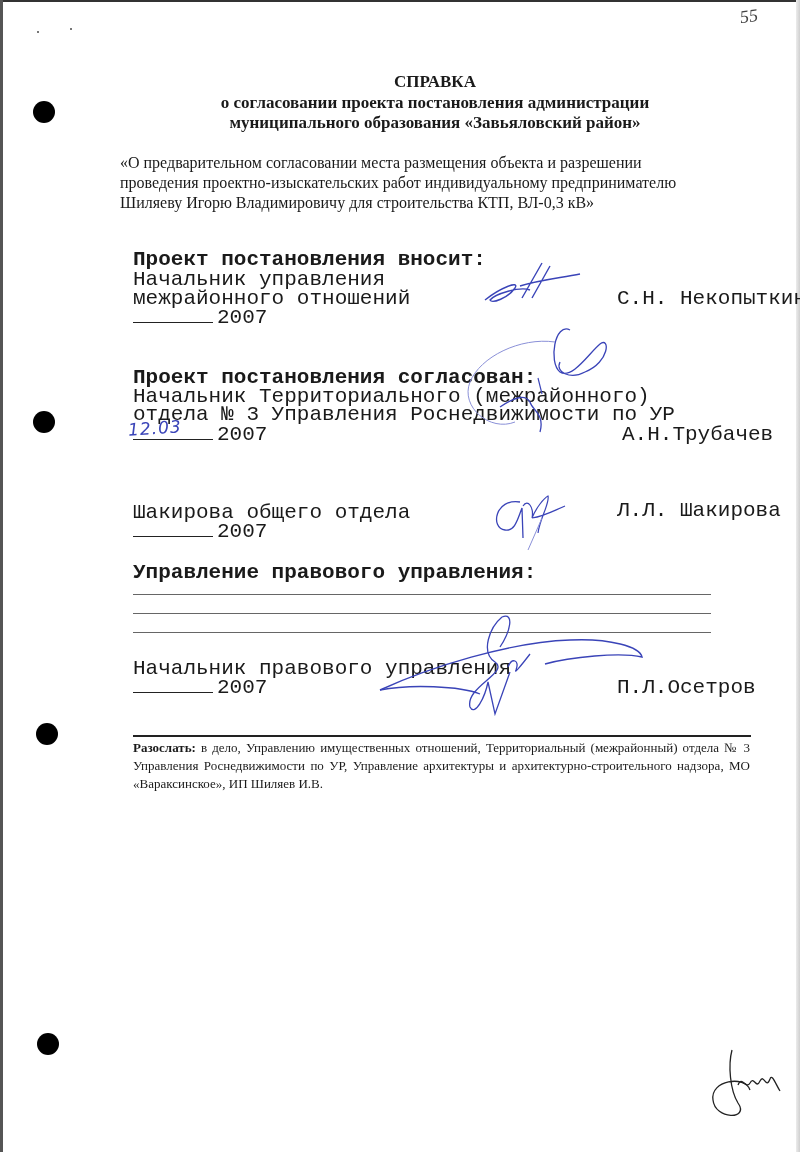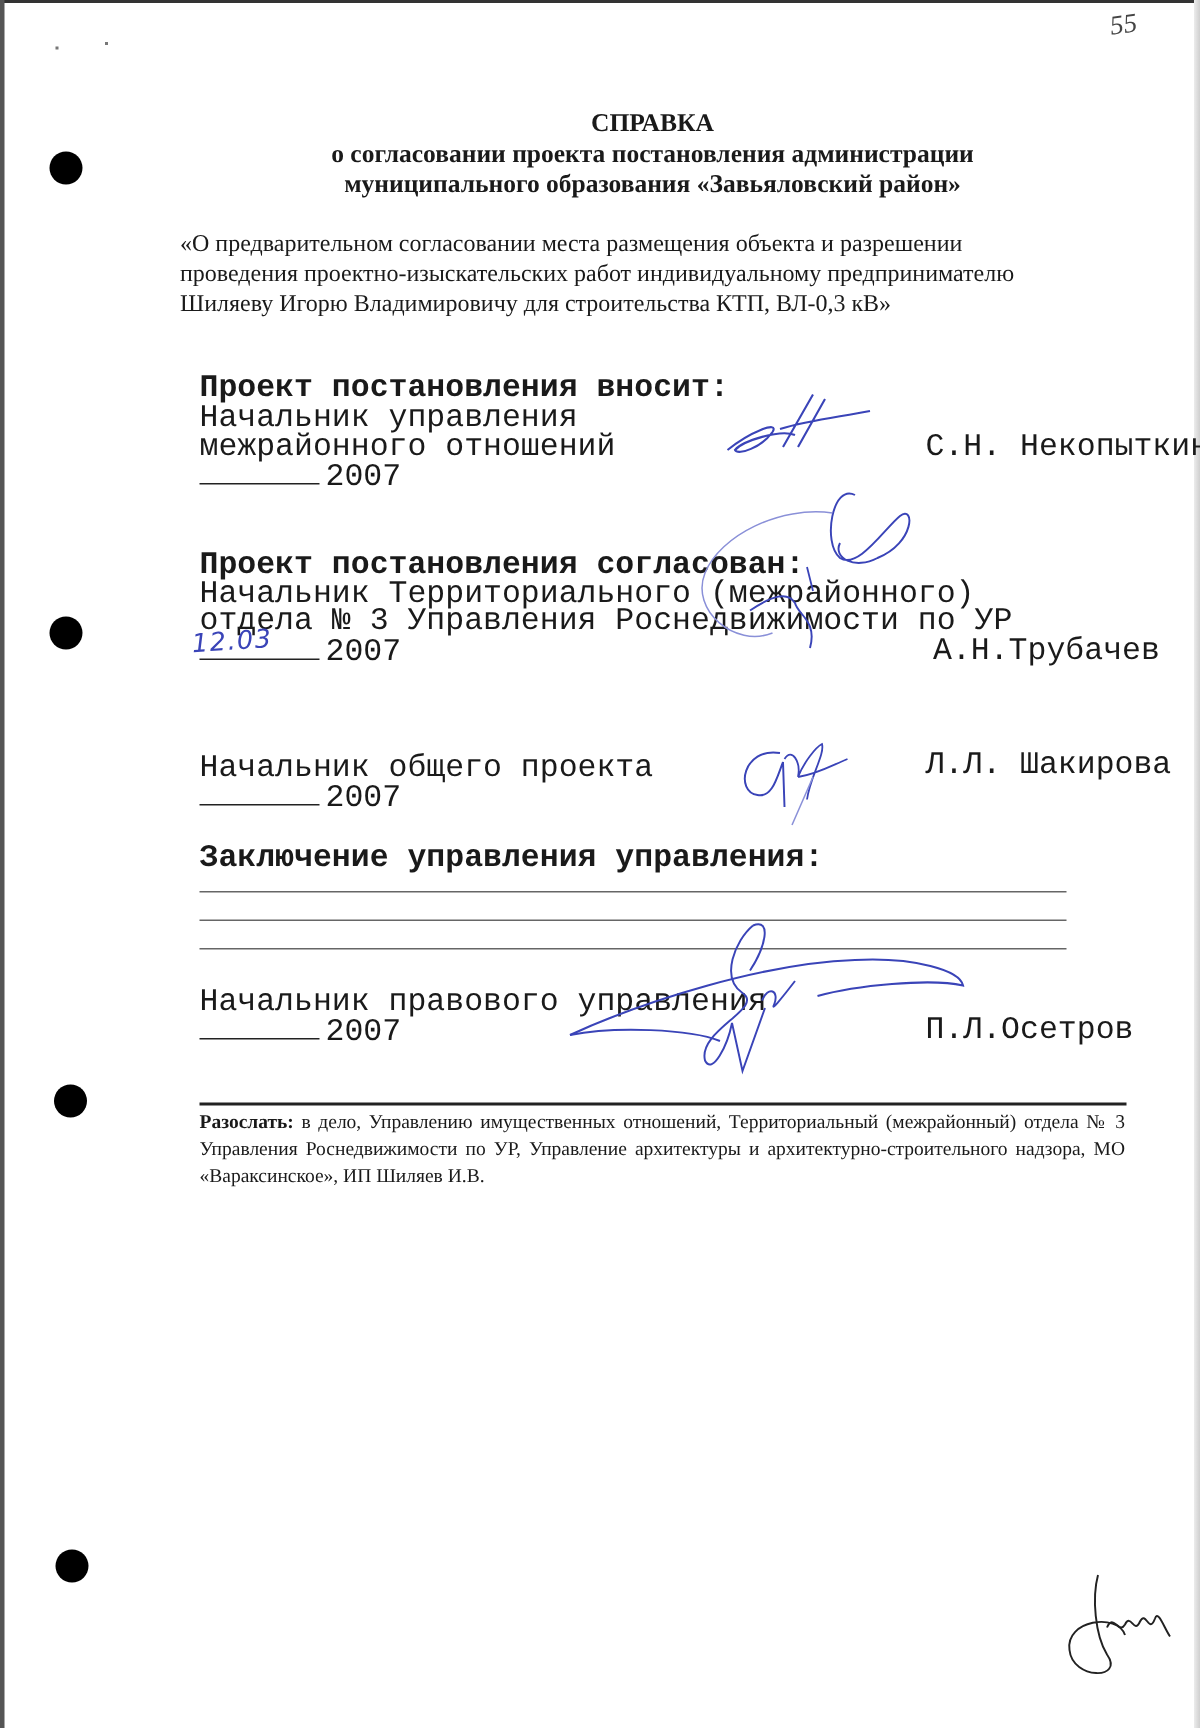--- a/index.html
+++ b/index.html
@@ -69,30 +69,30 @@
 <div class="t body" style="left:133px;top:425px"><span class="blank"></span><span>2007</span></div>
 <div class="handdate">12.03</div>
 <div class="t body" style="left:622px;top:425px">А.Н.Трубачев</div>
 <svg class="sig" style="left:460px;top:322px" width="170" height="125" viewBox="0 0 170 125">
   <path d="M110 8 C 95 0, 88 40, 100 50 C 112 58, 130 30, 140 22 C 150 14, 150 40, 125 50 C 110 58, 95 50, 100 40" fill="none" stroke="#3a44b8" stroke-width="1.3"></path>
   <path d="M95 20 C 60 15, 20 35, 10 60 C 0 85, 30 110, 55 100" fill="none" stroke="#8a90d8" stroke-width="1"></path>
   <path d="M40 85 C 55 75, 65 72, 70 80 C 72 88, 85 92, 80 110" fill="none" stroke="#3a44b8" stroke-width="1.3"></path>
   <path d="M78 56 L 82 72" fill="none" stroke="#3a44b8" stroke-width="1.2"></path>
 </svg>
 
-<div class="t body" style="left:133px;top:503px">Начальник общего проекта</div>
+<div class="t body" style="left:133px;top:503px">Шакирова общего отдела</div>
 <div class="t body" style="left:133px;top:522px"><span class="blank"></span><span>2007</span></div>
 <div class="t body" style="left:617px;top:501px">Л.Л. Шакирова</div>
 <svg class="sig" style="left:490px;top:488px" width="90" height="65" viewBox="0 0 90 65">
   <path d="M30 14 C 5 10, 0 40, 15 42 C 25 44, 28 30, 32 20 L 33 50" fill="none" stroke="#3a44b8" stroke-width="1.3"></path>
   <path d="M33 18 C 38 10, 44 20, 42 30 C 46 20, 54 10, 58 8 C 60 15, 50 30, 48 45 M42 30 C 55 28, 65 22, 75 18" fill="none" stroke="#3a44b8" stroke-width="1.2"></path>
   <path d="M52 30 L 38 62" fill="none" stroke="#8a90d8" stroke-width="1"></path>
 </svg>
 
-<div class="t body bold" style="left:133px;top:563px">Заключение управления управления:</div>
+<div class="t body bold" style="left:133px;top:563px">Управление правового управления:</div>
 <div class="hline" style="top:594px"></div>
 <div class="hline" style="top:613px"></div>
 <div class="hline" style="top:632px"></div>
 <div class="t body" style="left:133px;top:659px">Начальник правового управления</div>
 <div class="t body" style="left:133px;top:678px"><span class="blank"></span><span>2007</span></div>
 <div class="t body" style="left:617px;top:678px">П.Л.Осетров</div>
 <svg class="sig" style="left:370px;top:612px" width="280" height="105" viewBox="0 0 280 105">
   <path d="M10 78 C 60 55, 140 30, 200 28 C 240 26, 270 35, 272 45 C 250 40, 200 45, 175 52" fill="none" stroke="#3a44b8" stroke-width="1.4"></path>
   <path d="M10 78 C 40 72, 90 74, 110 82" fill="none" stroke="#3a44b8" stroke-width="1.3"></path>
   <path d="M132 5 C 120 15, 110 40, 125 50 C 140 60, 95 75, 100 95 C 105 105, 115 85, 118 70 L 125 102 L 140 60" fill="none" stroke="#3a44b8" stroke-width="1.3"></path>

